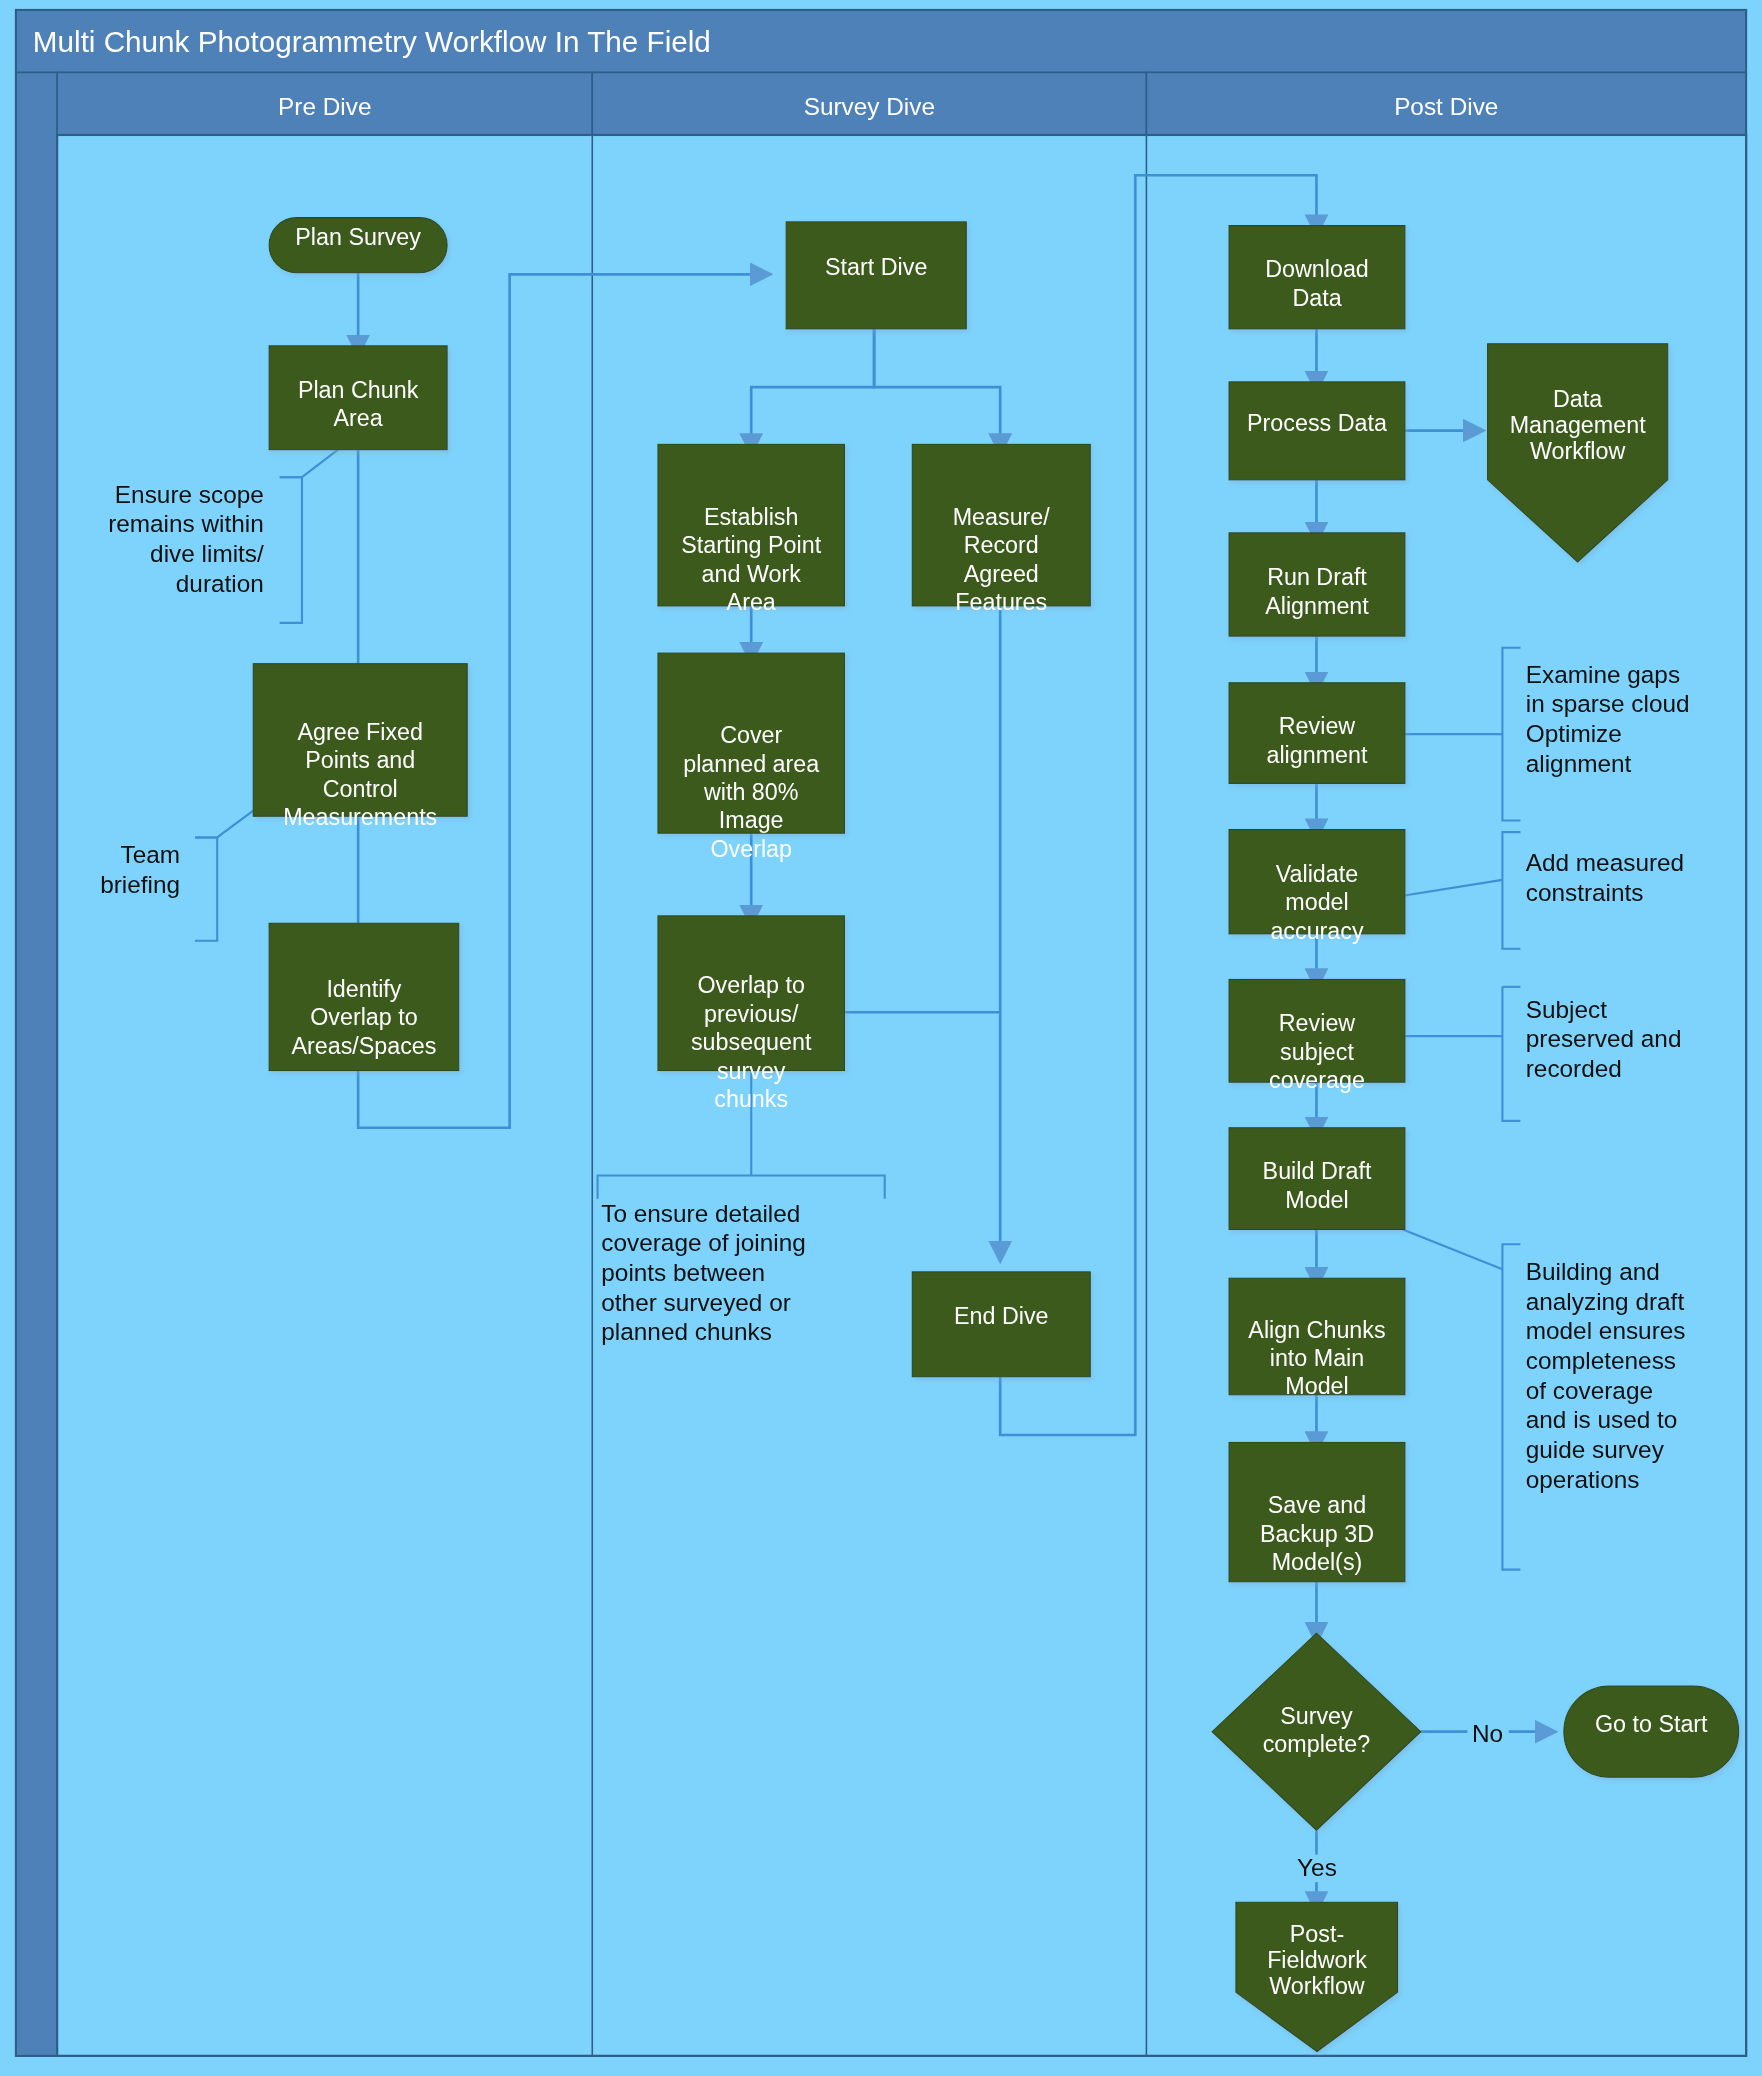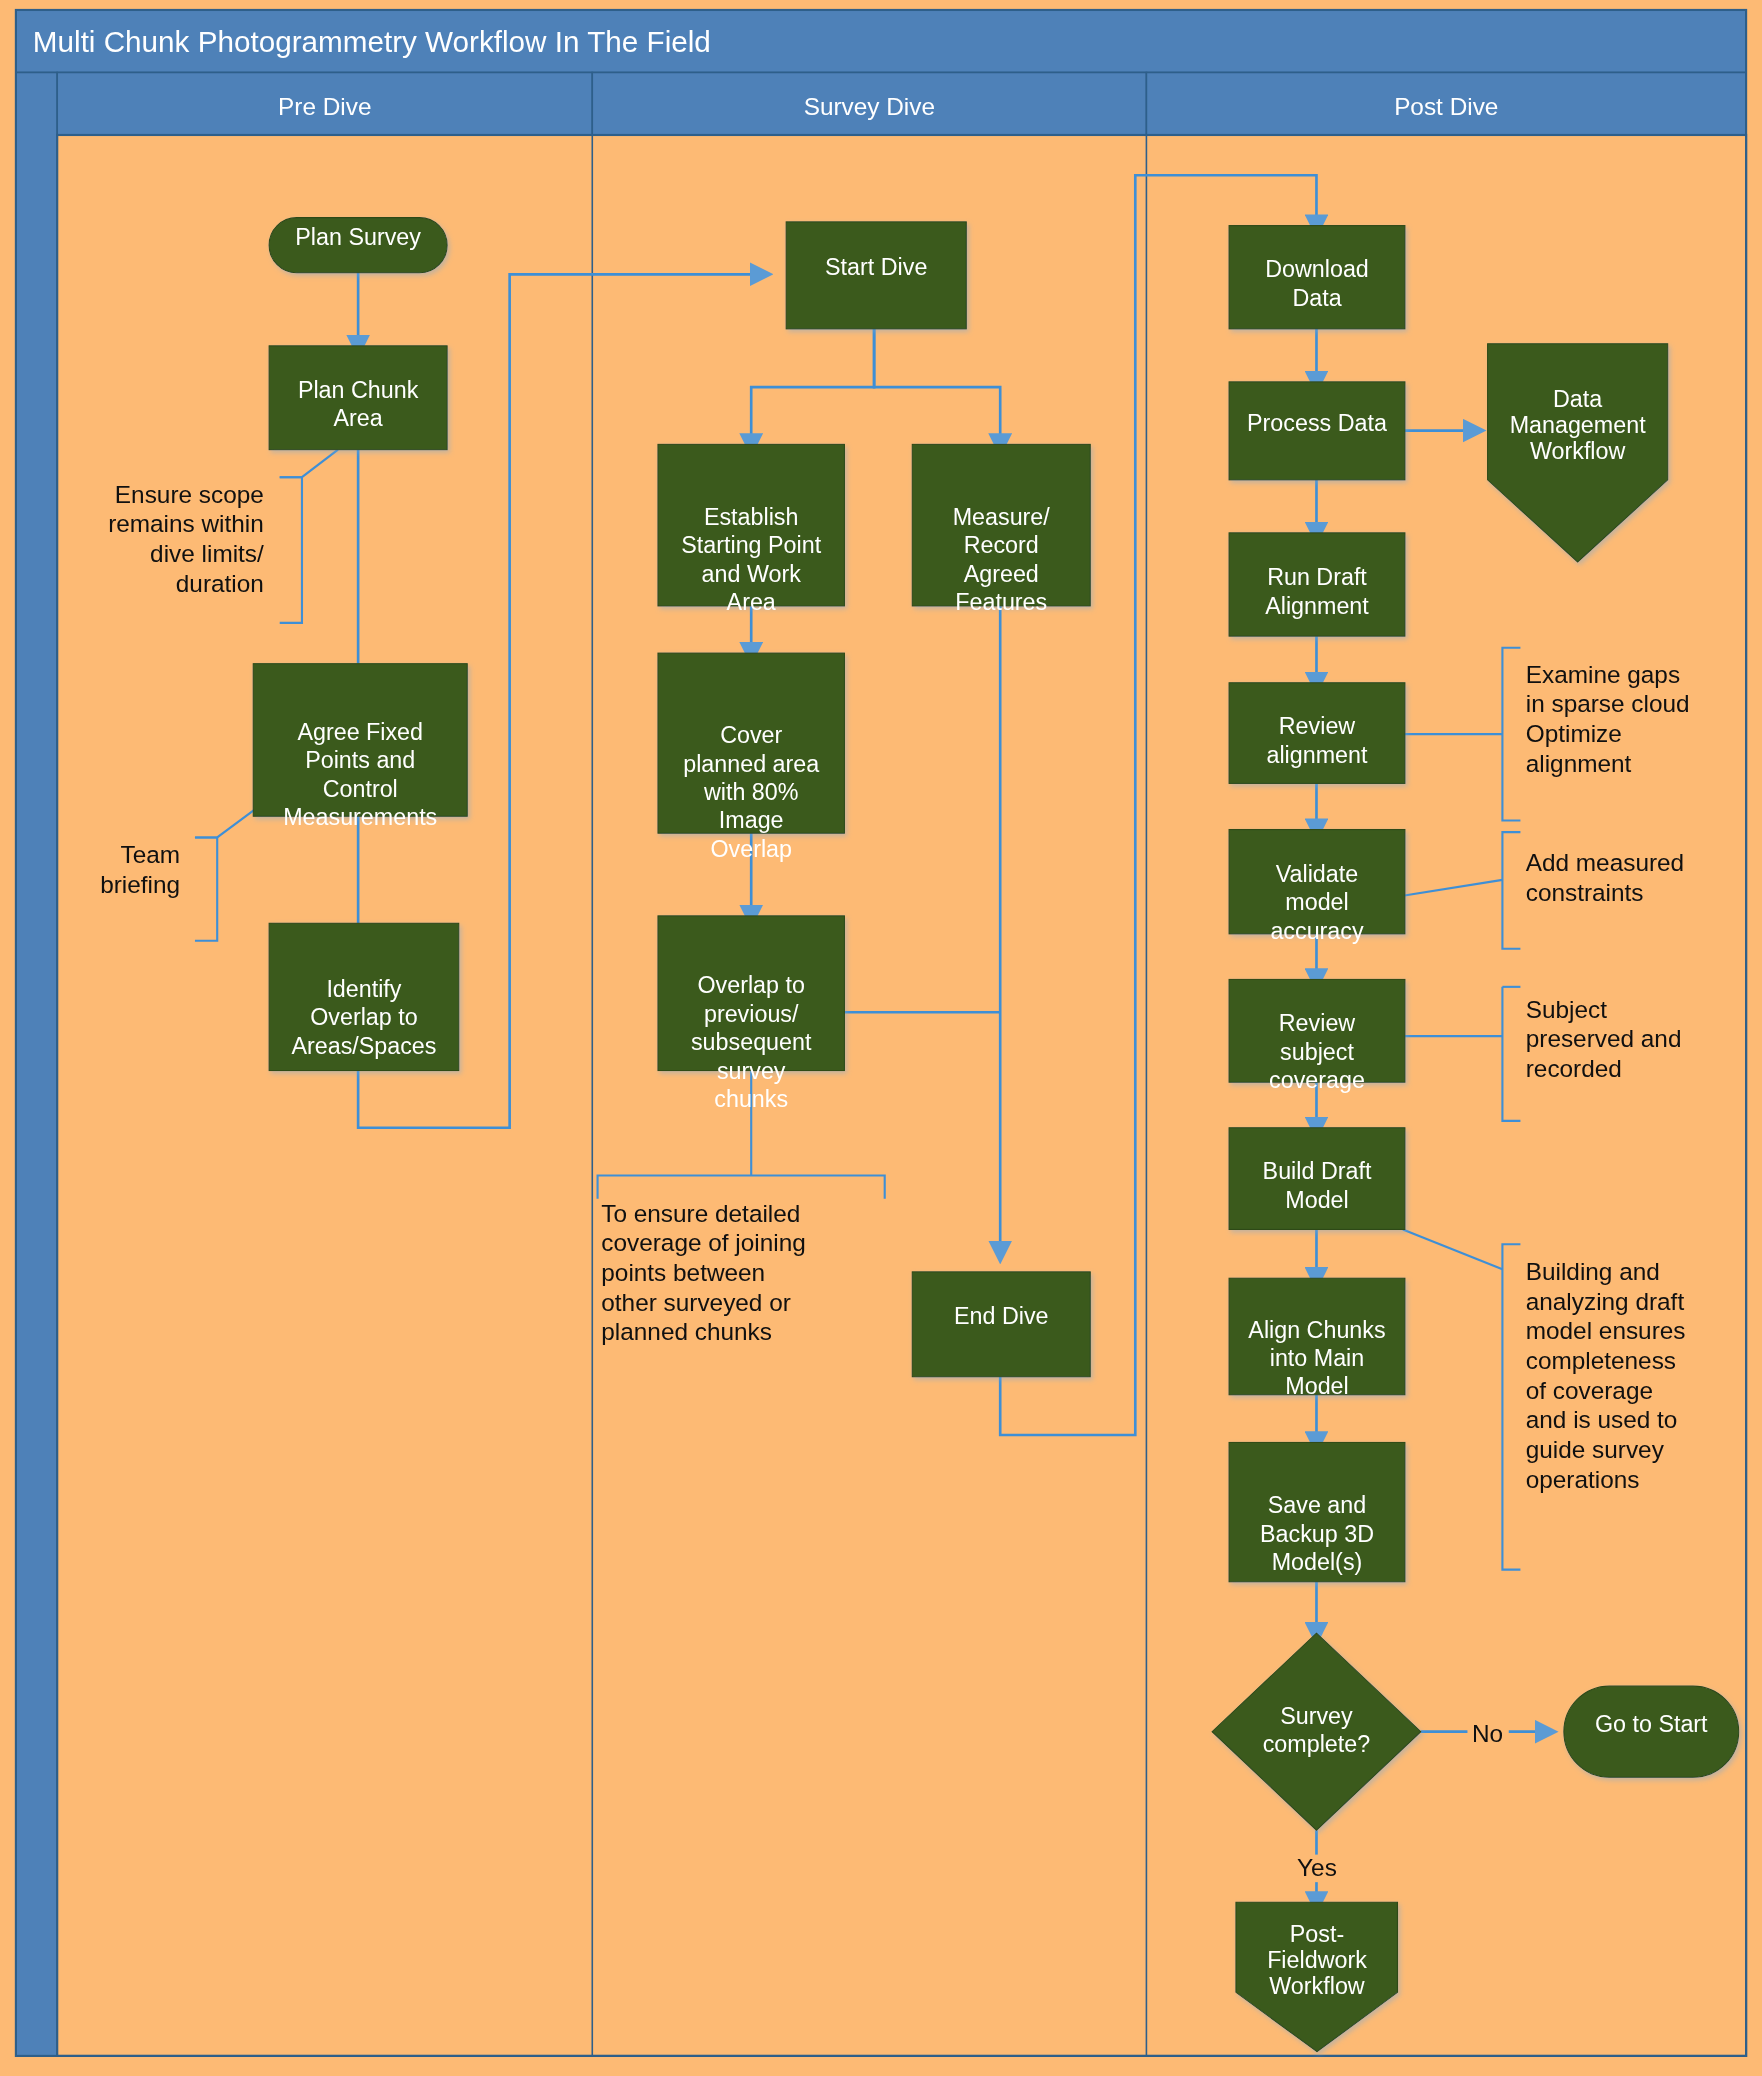--- a/index.html
+++ b/index.html
@@ -1,17 +1,17 @@
 <!DOCTYPE html>
 <html style="font-size:8.5px"><head>
 <meta charset="utf-8">
 <style>
   html,body{margin:0;padding:0;background:#ffffff;}
   body{font-family:"Liberation Sans", sans-serif;}
-  #stage{position:relative;width:1762px;height:2077px;background:#fdba74;overflow:hidden;}
+  #stage{position:relative;width:1762px;height:2077px;background:#7dd3fc;overflow:hidden;}
   svg#flow{position:absolute;left:0;top:0;width:1762px;height:2077px;}
   .lane-band{fill:#4E81B8;stroke:#2E5F8A;stroke-width:3;}
   .lane-div{stroke:#2E5F8A;stroke-width:3;fill:none;}
   .outer-frame{fill:none;stroke:#2E5F8A;stroke-width:4;}
   .title-txt{fill:#FFFFFF;font-family:"Liberation Sans",sans-serif;font-size:56px;}
   .lane-txt{fill:#FFFFFF;font-family:"Liberation Sans",sans-serif;font-size:46px;text-anchor:middle;}
   .node{fill:#3A5A1E;stroke:#2E4A16;stroke-width:2;}
   .node-txt{fill:#FFFFFF;font-family:"Liberation Sans",sans-serif;font-size:44px;text-anchor:middle;}
   .conn{stroke:#3E8FD6;stroke-width:5;fill:none;}
   .conn-thin{stroke:#3E8FD6;stroke-width:4;fill:none;}

